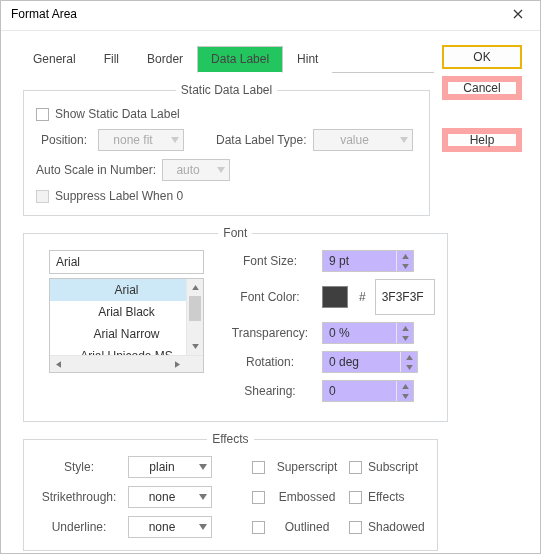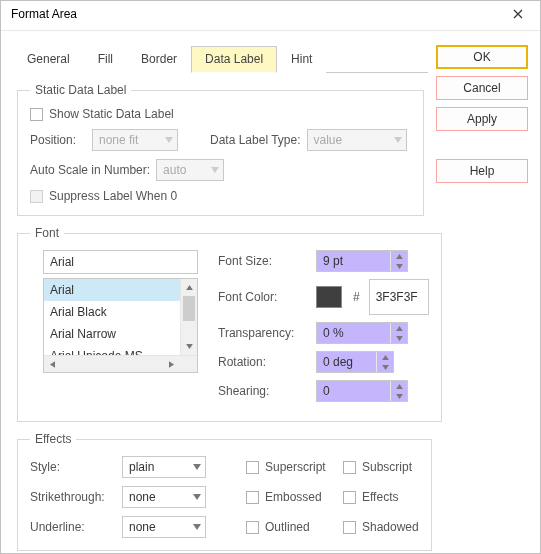--- a/index.html
+++ b/index.html
@@ -2,28 +2,28 @@
 <html><head>
 <meta charset="utf-8">
 <style>
   * { box-sizing: border-box; font-family: "Segoe UI", Tahoma, sans-serif; font-size: 12px; }
   body { margin: 0; background: #fff; color: #333; }
   .window { width: 541px; height: 554px; border: 1px solid #c0c0c0; background: #fff; position: relative; }
   .titlebar { height: 30px; display: flex; justify-content: space-between; align-items: center; padding: 0 8px 4px 10px; border-bottom: 1px solid #e8e8e8; }
   .title-text { font-size: 12px; color: #000; }
   .close-x { width: 28px; height: 22px; display: flex; align-items: center; justify-content: center; cursor: pointer; }
   .close-x svg { width: 10px; height: 10px; }
-  .body { position: absolute; top: 30px; left: 0; right: 0; bottom: 0; padding: 10px 12px; display: flex; }
+  .body { position: absolute; top: 30px; left: 0; right: 0; bottom: 0; padding: 10px 18px; display: flex; text-align: center; }
   .left-col { width: 415px; }
   .right-col { width: 92px; margin-left: 8px; display: flex; flex-direction: column; gap: 7px; padding-top: 4px; }
-  .btn { height: 24px; border: 1px solid #fca5a5; background: #fdfdfd; display: flex; align-items: center; justify-content: center; cursor: pointer; }
+  .btn { height: 24px; border: 6px solid #fca5a5; background: #fdfdfd; display: flex; align-items: center; justify-content: center; cursor: pointer; }
   .btn.primary { border: 2px solid #eab308; }
   .tabs { display: flex; border-bottom: 1px solid #c9c9c9; margin-top: 4px; }
   .tab { padding: 5px 13px 6px; border: 1px solid transparent; border-bottom: none; color: #444; cursor: pointer; position: relative; top: 1px; background: #fff;}
-  .tab.active { border: 1px solid #c9c9c9; border-bottom: 1px solid #fff; background: #fef9c3; }
+  .tab.active { border: 1px solid #c9c9c9; border-bottom: 1px solid #fff; background: #22c55e; }
   .tab-content { padding: 10px 4px 6px 4px; }
   fieldset { border: 1px solid #d6d9dc; margin: 0 0 10px 0; padding: 10px 12px 12px; }
   legend { padding: 0 5px; color: #555; }
   .row { display: flex; align-items: center; margin-bottom: 8px; gap: 6px; }
   .row:last-child { margin-bottom: 0; }
   label.txt { color: #555; }
   .disabled { color: #aaa; }
   .check { width: 13px; height: 13px; border: 1px solid #b0b0b0; background: #fff; display: inline-block; cursor: pointer; }
   .check.disabled { background: #f2f2f2; border-color: #d0d0d0; cursor: default;}
   .combo { border: 1px solid #c9c9c9; height: 22px; display: flex; align-items: center; background: #fff; position: relative; }
@@ -208,21 +208,21 @@
                       <div>
                         <svg viewBox="0 0 8 6">
                           <path d="M0 0 L8 0 L4 6 Z"></path>
                         </svg>
                       </div>
                     </div>
                 </div>
               </div>
               <div class="row">
                 <label class="lbl-col">Rotation:</label>
-                <div class="spin" style="width:78px">
+                <div class="spin" style="width:96px">
                   <span class="val">0 deg</span>
                   <div class="btns">
                       <div>
                         <svg viewBox="0 0 8 6">
                           <path d="M4 0 L8 6 L0 6 Z"></path>
                         </svg>
                       </div>
                       <div>
                         <svg viewBox="0 0 8 6">
                           <path d="M0 0 L8 0 L4 6 Z"></path>
@@ -304,18 +304,17 @@
             <label class="txt">Shadowed</label>
           </div>
         </fieldset>
 
       </div>
     </div>
 
     <div class="right-col">
       <div class="btn primary">OK</div>
       <div class="btn">Cancel</div>
-      <div class="btn">Apply</div>
       <div class="spacer"></div>
       <div class="btn">Help</div>
     </div>
   </div>
 </div>
 
 </body></html>

